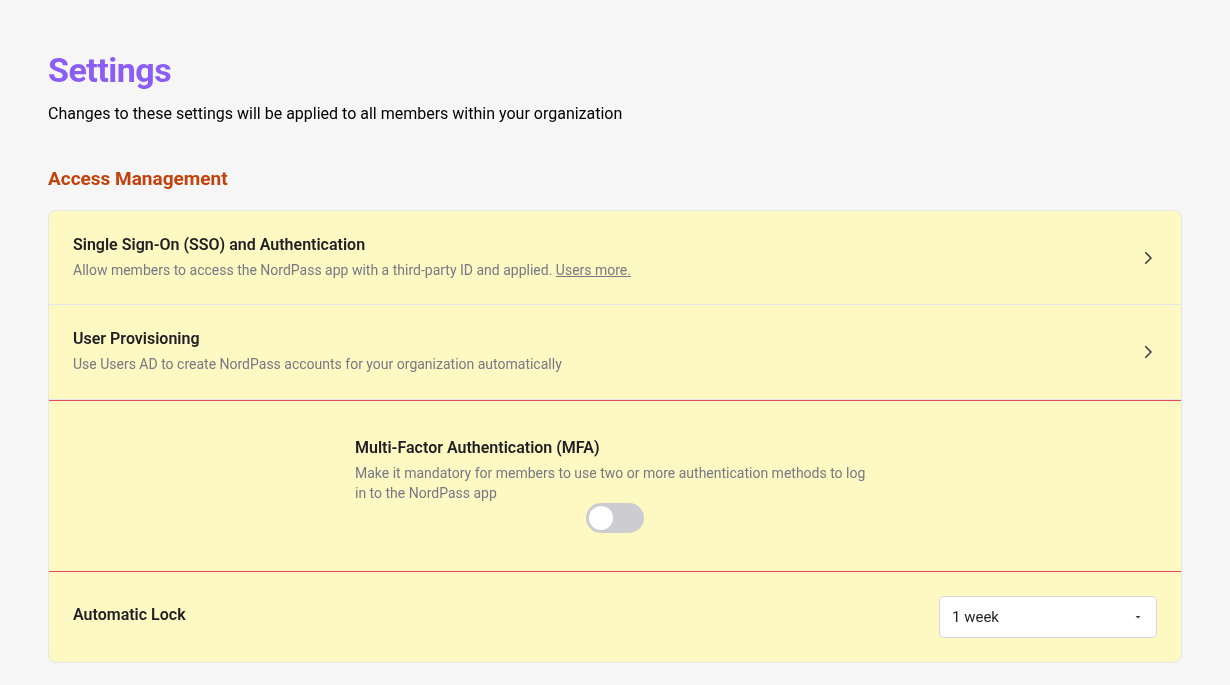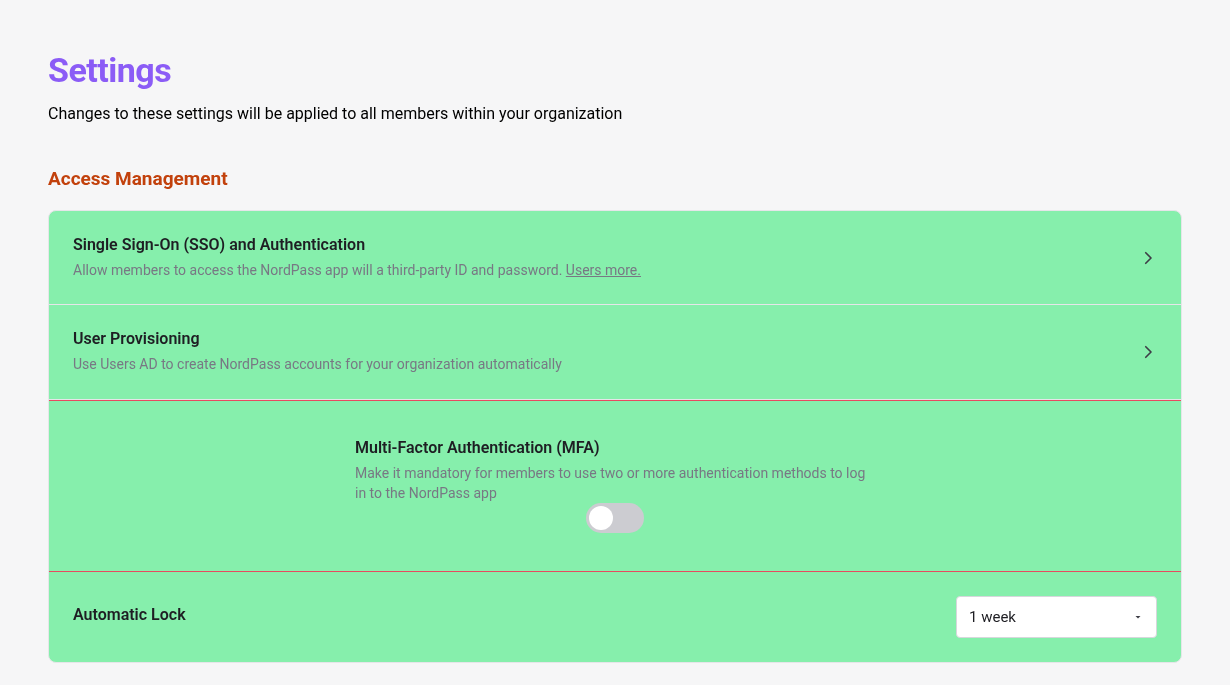--- a/index.html
+++ b/index.html
@@ -26,21 +26,21 @@
     color: #000000;
     margin-bottom: 44px;
   }
   .section-title {
     font-size: 19px;
     font-weight: 700;
     color: #c2410c;
     margin-bottom: 20px;
   }
   .panel {
-    background: #86efac;
+    background: #fef9c3;
     border: 1px solid #e6e6e9;
     border-radius: 8px;
     overflow: hidden;
   }
   .row {
     display: flex;
     align-items: center;
     justify-content: space-between;
     padding: 24px 24px;
     border-bottom: 1px solid #e6e6e9;
@@ -104,21 +104,21 @@
     right: -12px;
     top: 0;
     bottom: -1px;
     border: 1px solid #e74a60;
     border-radius: 2px;
     pointer-events: none;
   }
   
   .select {
     position: relative;
-    width: 201px;
+    width: 218px;
     height: 42px;
     border: 1px solid #d7d7dc;
     border-radius: 4px;
     background: #ffffff;
     display: flex;
     align-items: center;
     padding: 18px 12px;
     font-size: 15px;
     color: #1e1e23;
     cursor: pointer;
@@ -141,21 +141,21 @@
   <p class="page-subtitle">Changes to these settings will be applied to all members within your organization</p>
 
   <h2 class="section-title">Access Management</h2>
 
   <div class="panel">
 
     <div class="row">
       <div class="row-inner-text">
         <div class="row-title">Single Sign-On (SSO) and Authentication</div>
         <div class="row-desc">
-          <span>Allow members to access the NordPass app will a third-party ID and password. </span><span class="learn-more">Users more.</span>
+          <span>Allow members to access the NordPass app with a third-party ID and applied. </span><span class="learn-more">Users more.</span>
         </div>
       </div>
       <div class="chevron">
         <svg viewBox="0 0 24 24" width="18" height="18" fill="none" stroke="currentColor" stroke-width="2.2" stroke-linecap="round" stroke-linejoin="round">
             <polyline points="9 5 16 12 9 19"></polyline>
           </svg>
       </div>
     </div>
 
     <div class="row">

